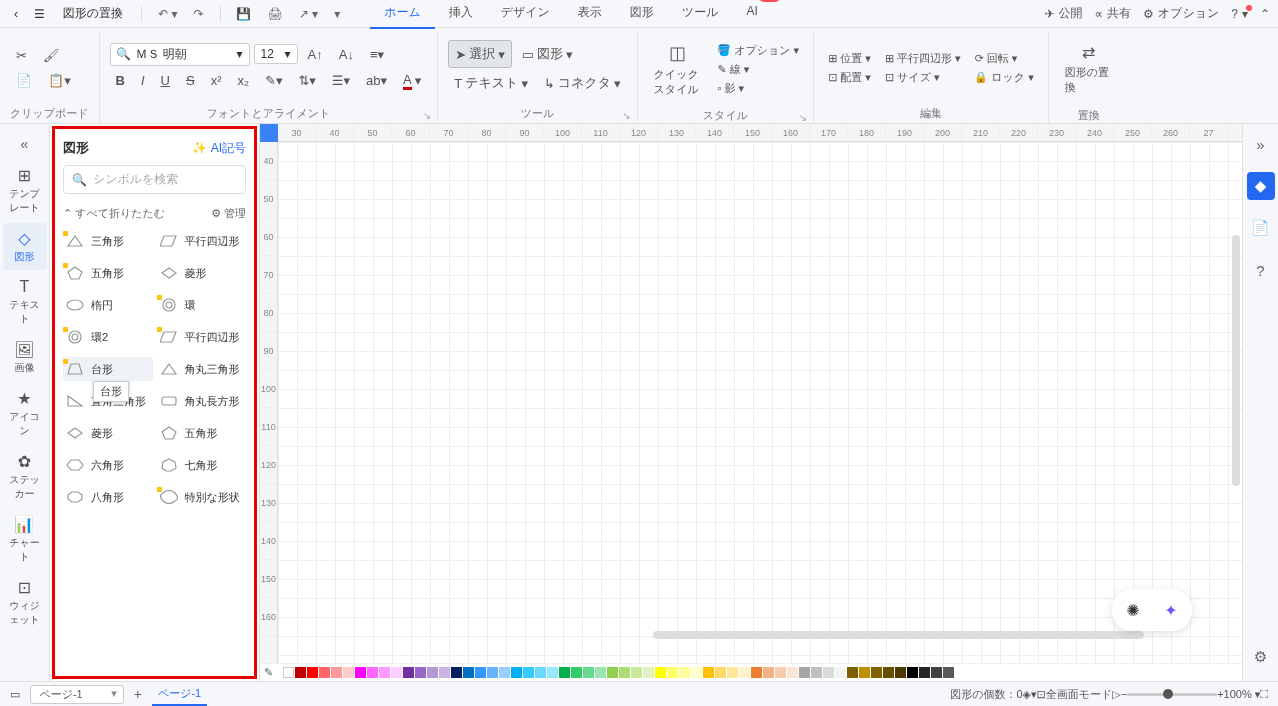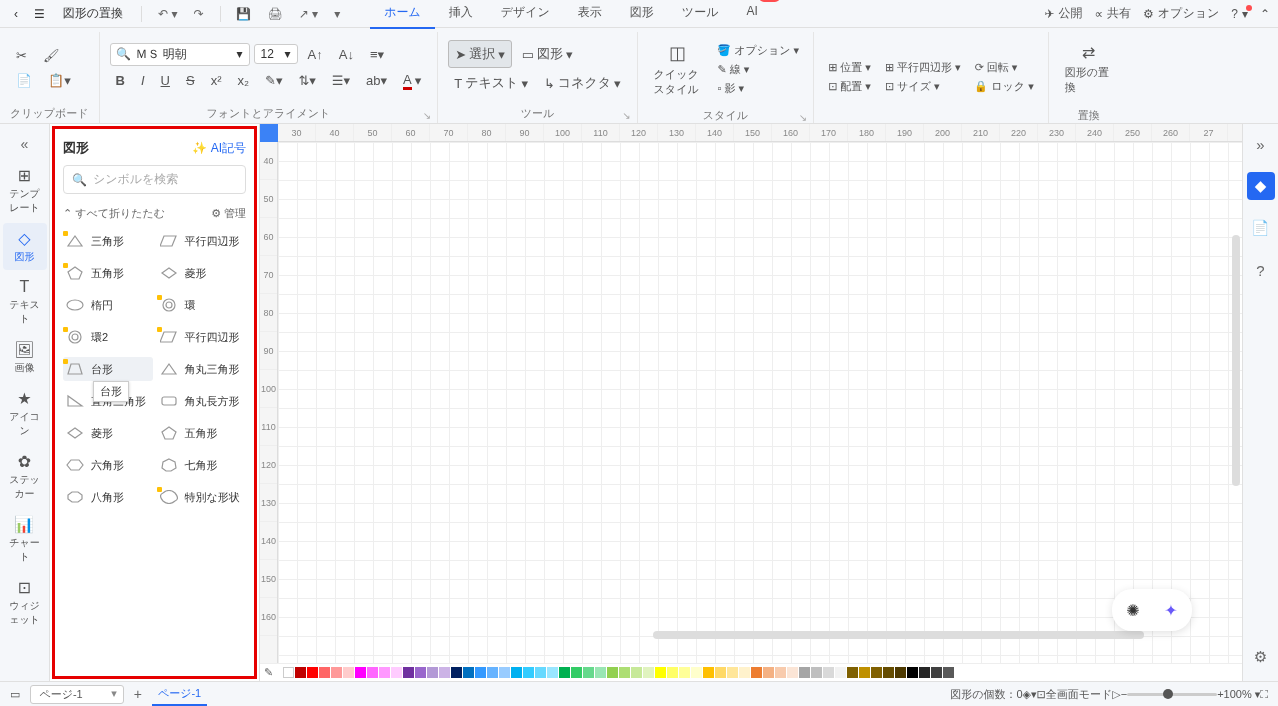--- a/index.html
+++ b/index.html
@@ -225,20 +225,21 @@
       </div>
       <div class="vcol">
         <span class="rbtn">⊞ <span>平行四辺形</span> ▾</span>
         <span class="rbtn">⊡ <span>サイズ</span> ▾</span>
       </div>
       <div class="vcol">
         <span class="rbtn">⟳ <span>回転</span> ▾</span>
         <span class="rbtn">🔒 <span>ロック</span> ▾</span>
       </div>
     </div>
+    <div class="group-label">編集</div>
   </div>
   <div class="ribbon-group">
     <div class="group-body">
       <span class="rbtn big">
           <span style="font-size:16px">⇄</span>
           <span>図形の置換</span>
         </span>
     </div>
     <div class="group-label">置換</div>
   </div>

